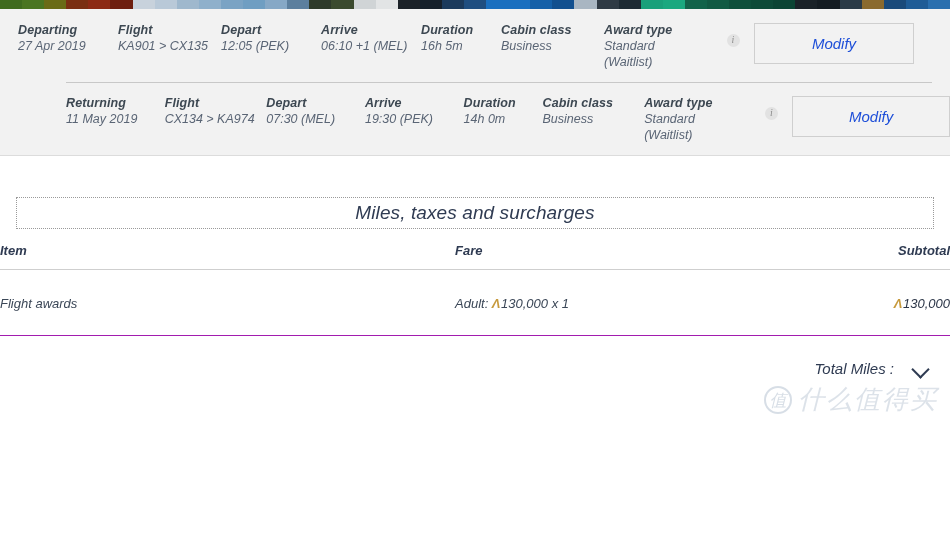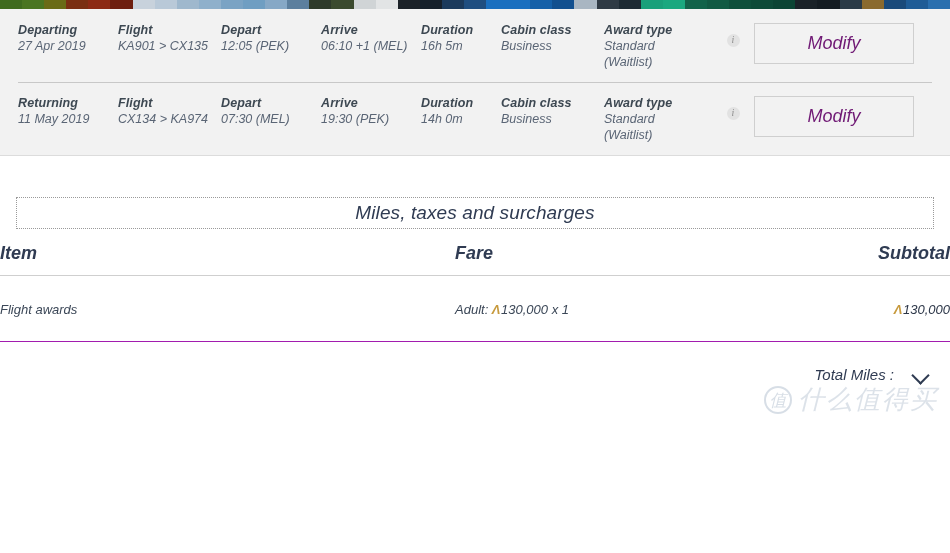--- a/index.html
+++ b/index.html
@@ -24,21 +24,21 @@
     background: #f2f2f2;
     border-bottom: 1px solid #dcdcdc;
   }
   .flight-row {
     position: relative;
     height: 73px;
     display: flex;
     align-items: flex-start;
     padding: 13px 0 0 0;
   }
-  .flight-row.second { height: 73px; }
+  .flight-row.second { height: 73px; margin-left: 48px; }
   .row-divider {
     position: absolute; left: 18px; right: 18px; top: 0;
     border-top: 1px solid #c8c8c8;
   }
   .fld { font-size: 12.5px; line-height: 16px; color: #4a5568; }
   .fld .lab { font-weight: bold; color: #3d4852; display:block; letter-spacing: .1px;}
   .fld .val { color: #5a6575; display:block; }
   .c-dep   { width: 100px; margin-left: 18px; }
   .c-flt   { width: 103px; }
   .c-depT  { width: 100px; }
@@ -54,39 +54,39 @@
   }
   .info-icon::before {
     content:"i"; position:absolute; left:0; right:0; top:-1px;
     font-family:"Liberation Serif", serif; font-size:10px; font-style:italic;
     color:#8d8d8d; text-align:center; line-height:14px;
   }
 
   .modify-btn {
     width: 160px; height: 41px; background: #f2f2f2;
     border: 1px solid #cfcfcf;
-    color: #701a75; font-size: 18px;
+    color: #1d4ed8; font-size: 15px;
     display:flex; align-items:center; justify-content:center;
     cursor: pointer; margin-top: 1px;
   }
 
   
   .content { position:absolute; top:156px; left:0; width:950px; }
 
   .section-title {
     margin: 41px 16px 0 16px;
     border: 1px dotted #9a9a9a;
     height: 32px;
     display:flex; align-items:center; justify-content:center;
     font-size: 19px; color: #2f3b52; letter-spacing: .1px;
   }
 
   table.fees { width: 100%; border-collapse: collapse; margin-top: 14px; }
   table.fees th {
-    font-size: 18px; color: #2f3b52; font-weight: bold;
+    font-size: 13px; color: #2f3b52; font-weight: bold;
     padding: 0 0 11px 0; text-align:left;
     border-bottom: 1px solid #cfcfcf;
     margin-left: 44px;
   }
   table.fees th.c2 { text-align:left; }
   table.fees th.c3 { text-align:right; }
   table.fees td {
     font-size: 13px; color: #3b4757;
     padding: 26px 0 24px 0;
     border-bottom: 1px solid #a21caf;

